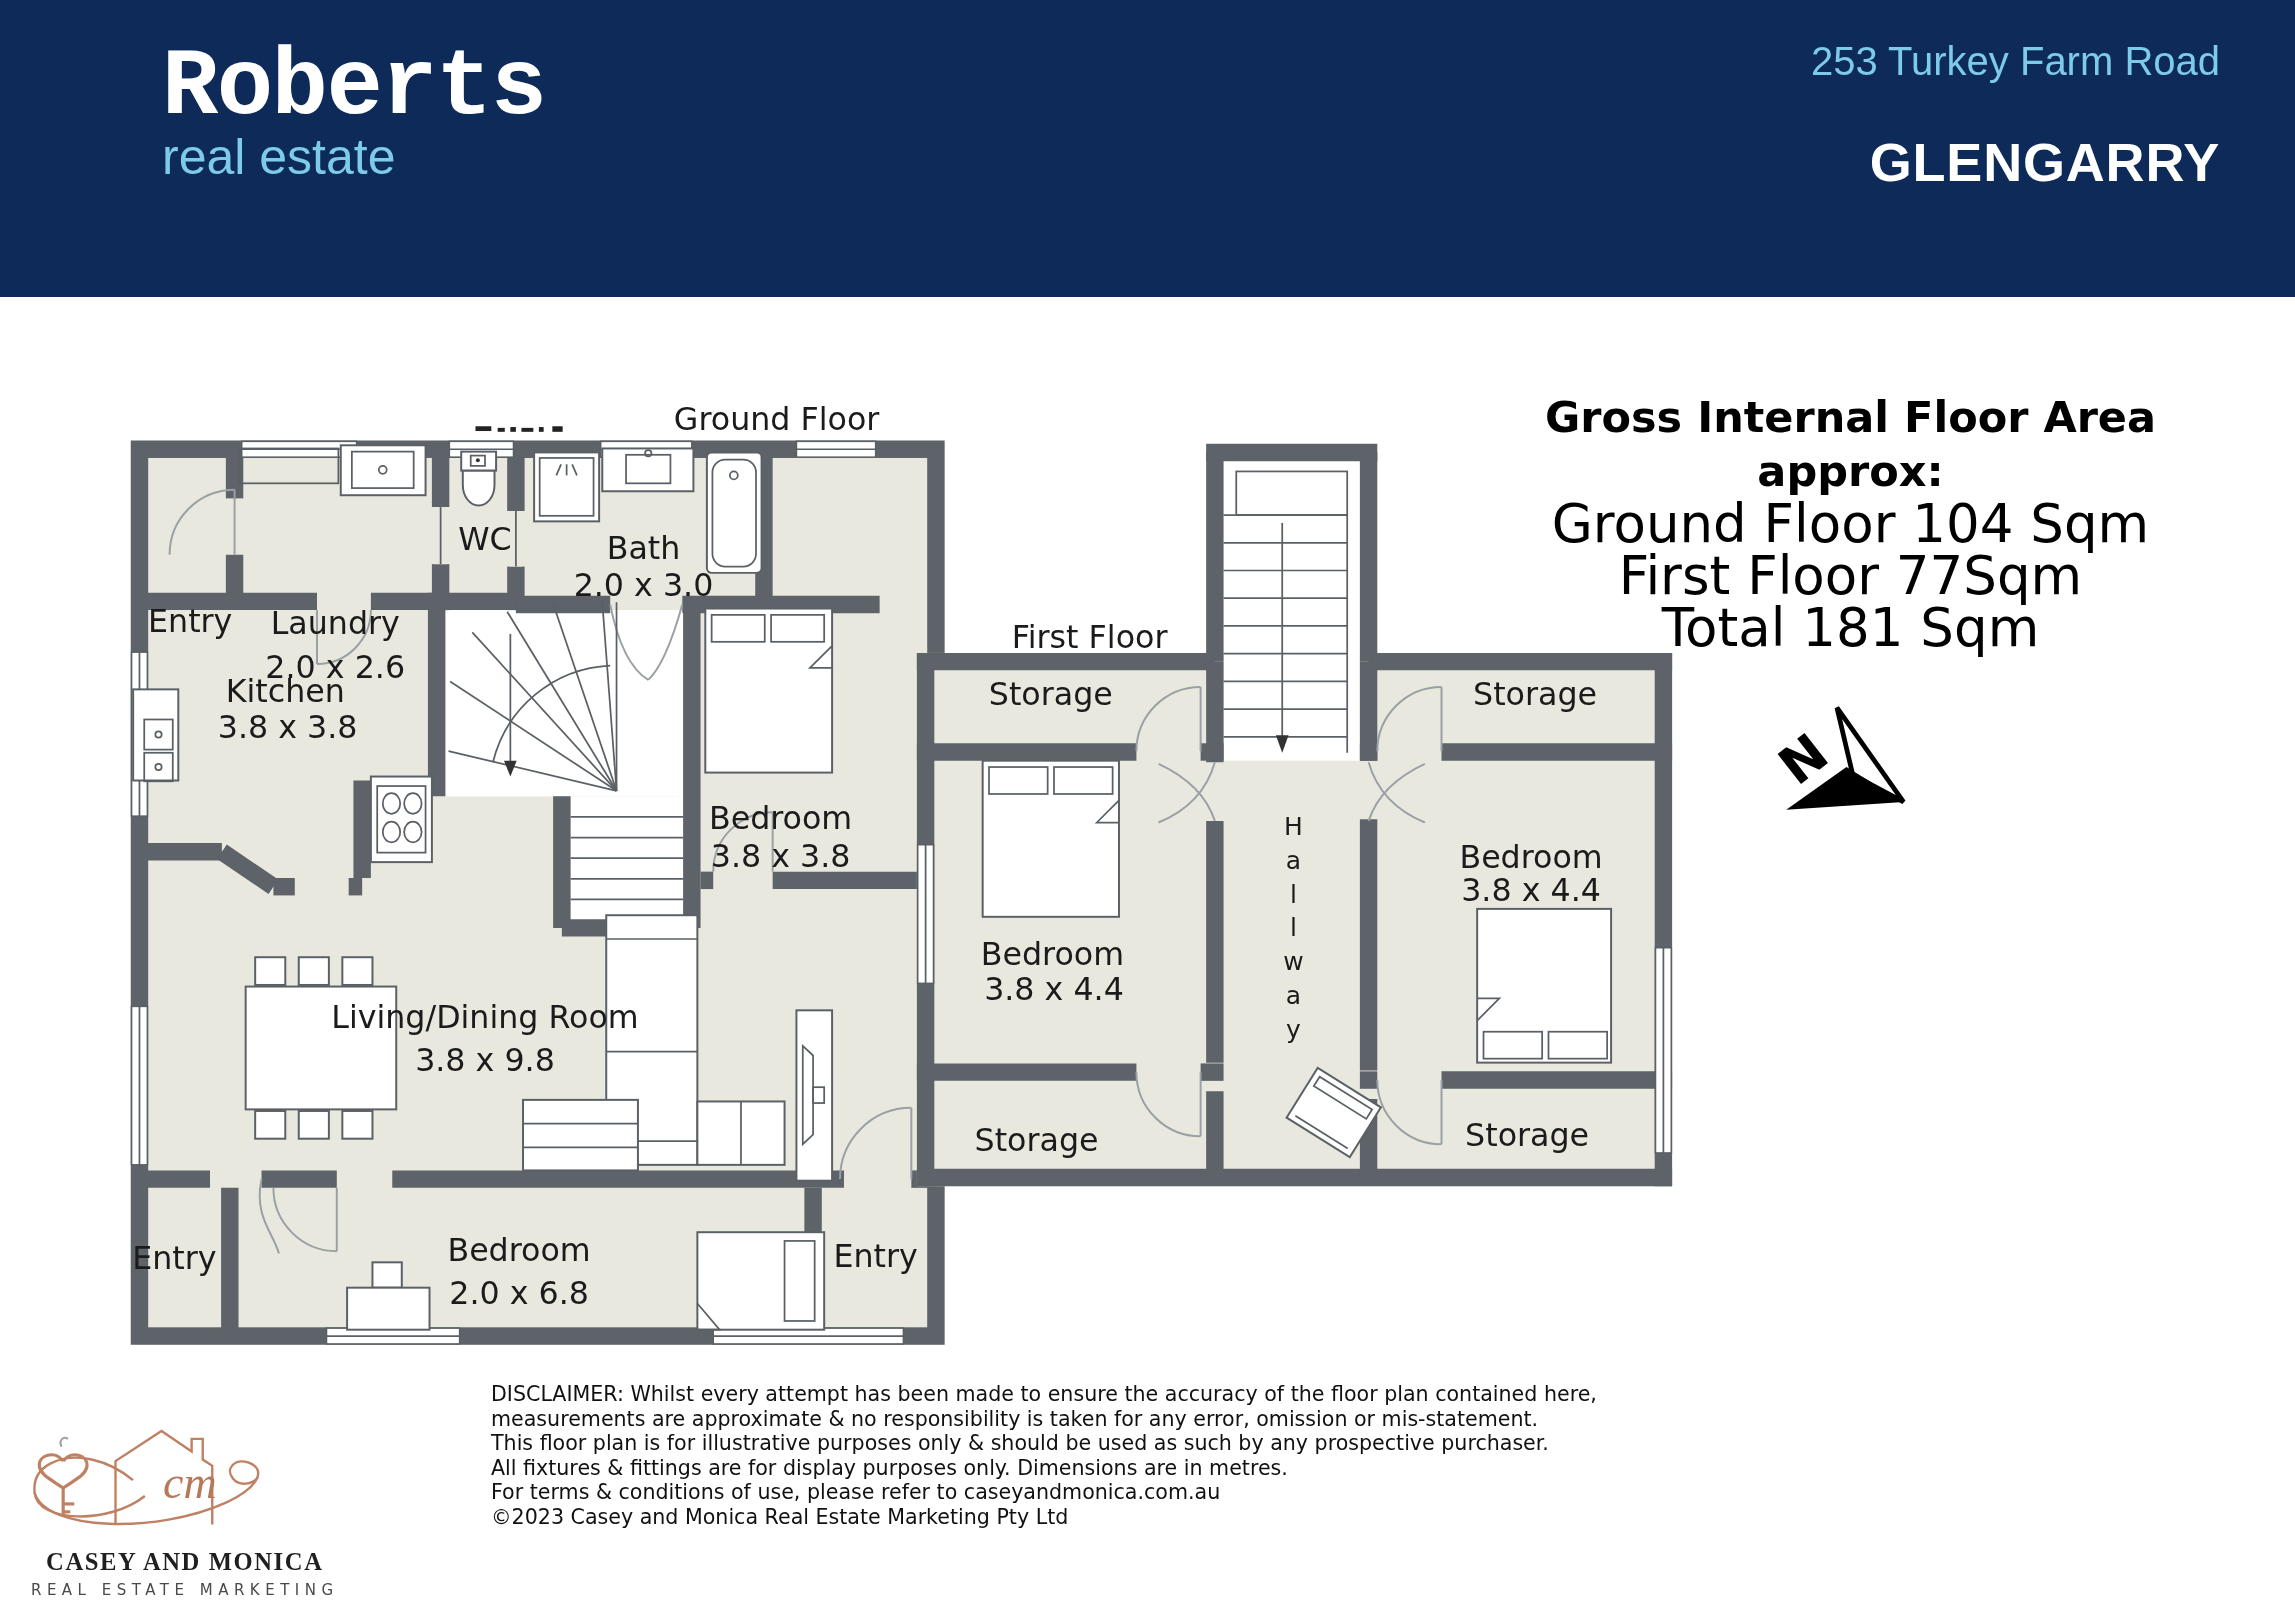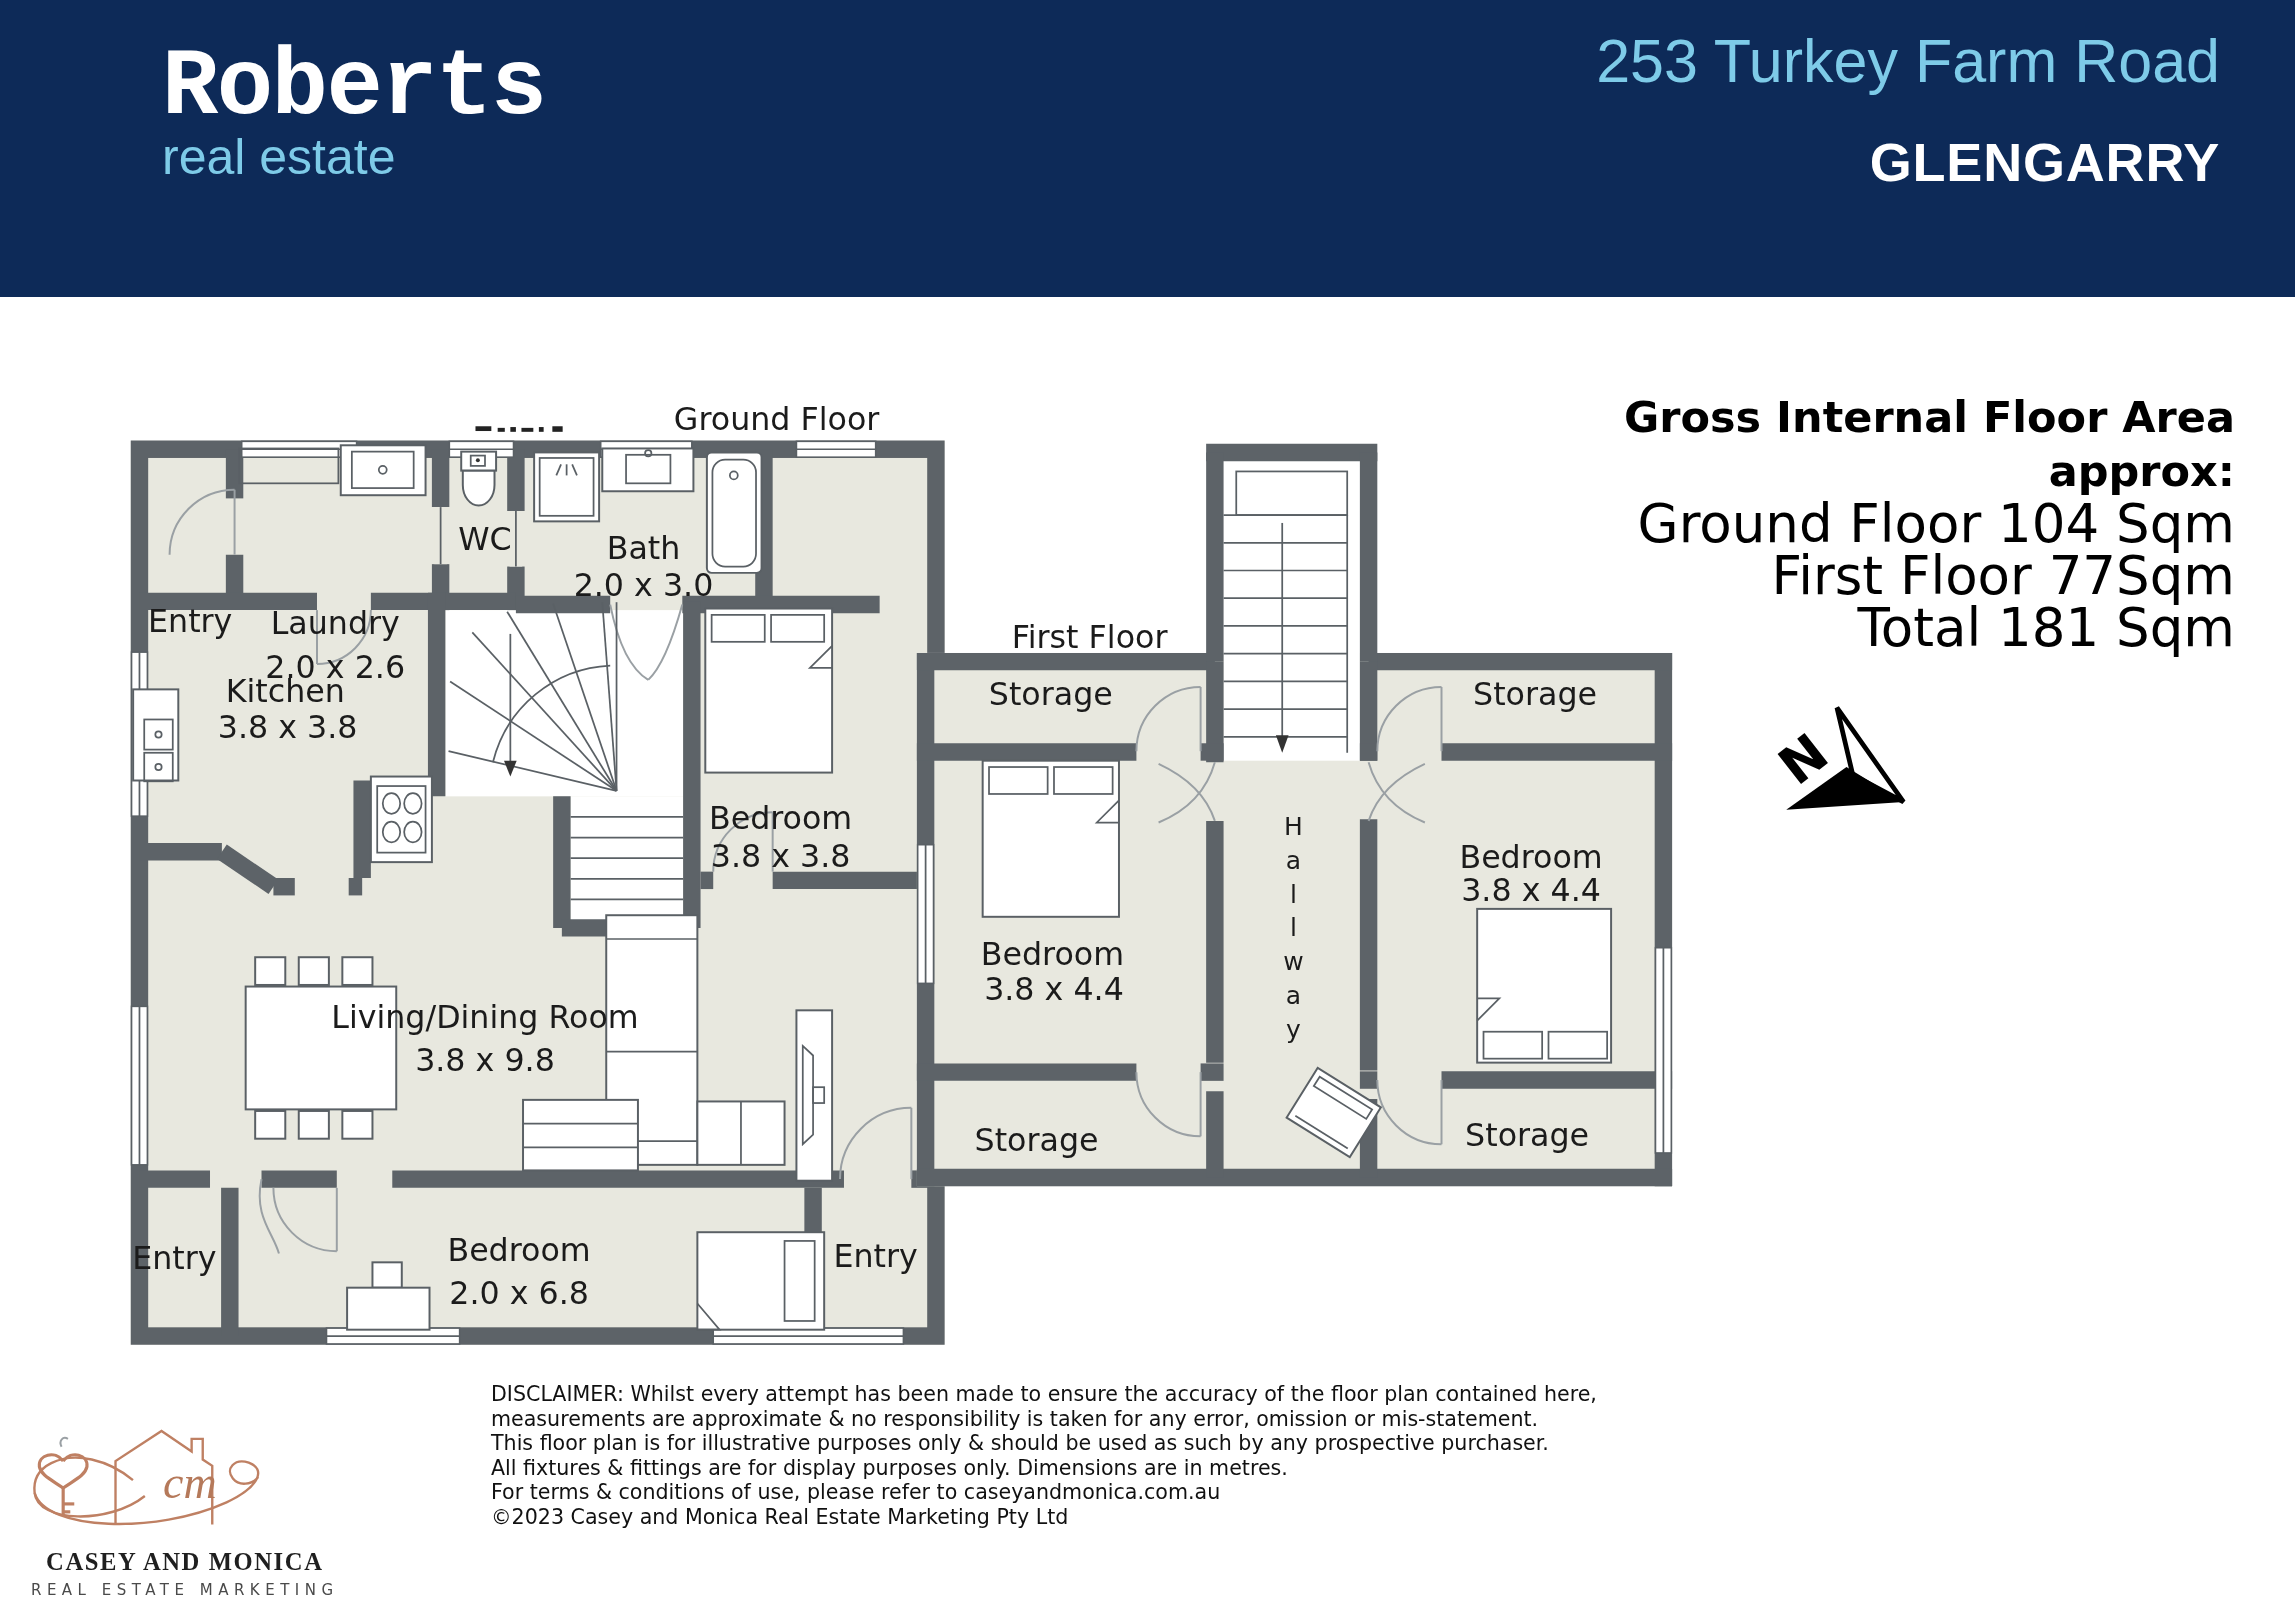--- a/index.html
+++ b/index.html
@@ -7,24 +7,24 @@
         font-family:"DejaVu Sans",sans-serif;}
   
   #header{position:absolute;left:0;top:0;width:2295px;height:297px;background:#0d2a58;}
   #brand{position:absolute;left:162px;top:41px;color:#fff;}
   #brand .name{font-family:Liberation Mono, monospace;font-weight:bold;font-size:94px;
                letter-spacing:-1.6px;line-height:95px;}
   #brand .tagline{font-family:"Liberation Sans",sans-serif;font-size:50px;color:#7ecbe8;
                   text-align:left;line-height:52px;margin-top:-4.8px;letter-spacing:0px;}
   #address{position:absolute;right:75px;top:30px;text-align:right;
            font-family:"Liberation Sans",sans-serif;}
-  #address .line1{font-size:61px;color:#7ecbe8;line-height:62px;}
+  #address .line1{font-size:40px;color:#7ecbe8;line-height:62px;}
   #address .line2{font-size:54px;color:#ffffff;font-weight:bold;line-height:59px;letter-spacing:0.8px;margin-top:41px;}
   
-  #floorarea{position:absolute;left:1466px;top:390px;width:769px;text-align:right;color:#000;}
+  #floorarea{position:absolute;left:1466px;top:390px;width:769px;text-align:center;color:#000;}
   #floorarea .t{font-size:43px;font-weight:bold;line-height:54px;}
   #floorarea .l{font-size:53px;line-height:52px;}
   
   #disclaimer{position:absolute;left:491px;top:1382px;width:1268px;
               color:#111;font-size:20.6px;line-height:24.6px;}
   
   #hallway-label{position:absolute;left:1273px;top:812px;height:214px;width:35px;
      writing-mode:vertical-rl;text-orientation:upright;font-size:25px;letter-spacing:4.8px;
      color:#1b1b1b;}
   

